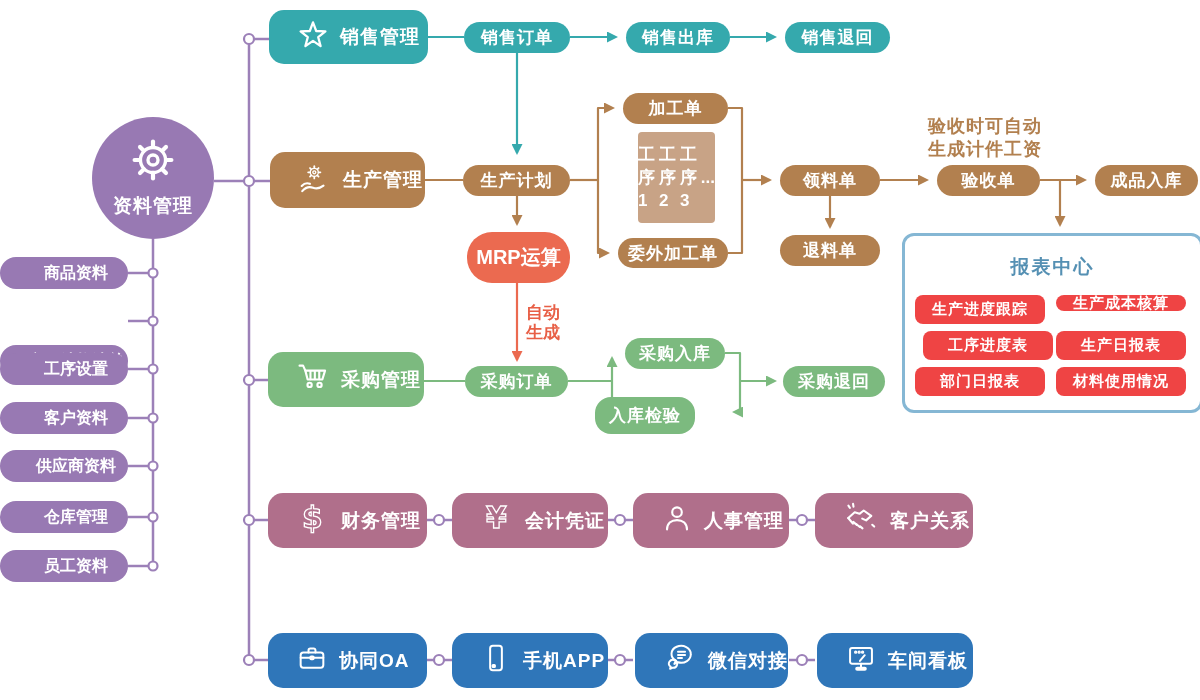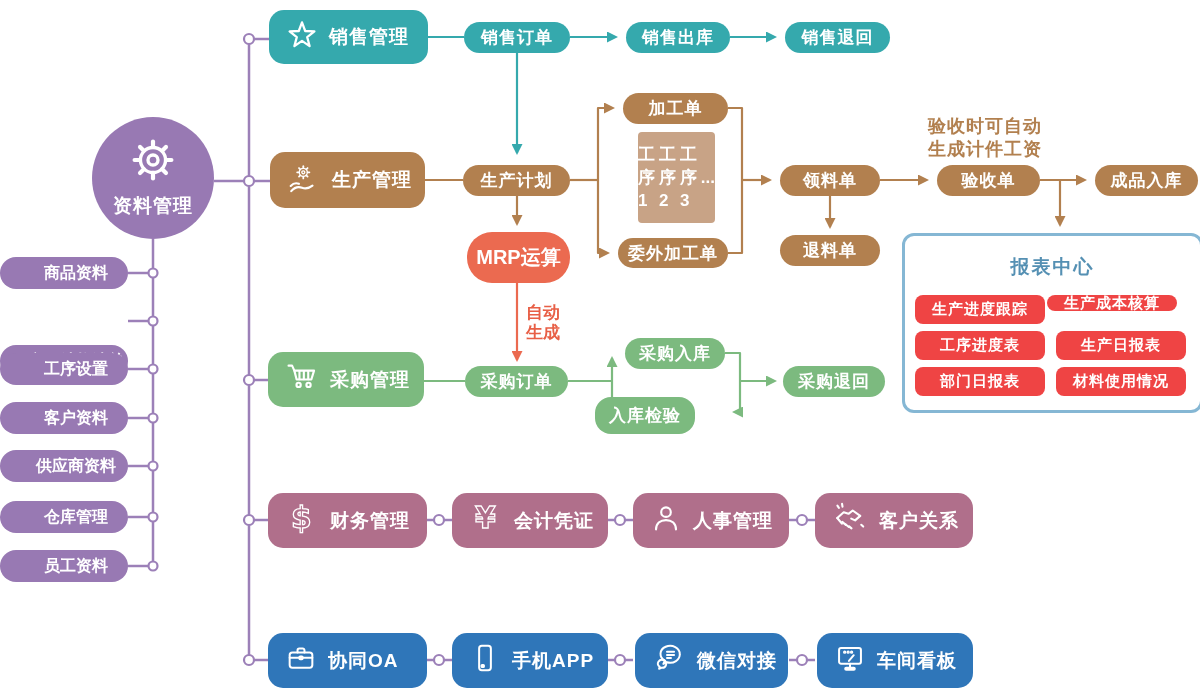--- a/index.html
+++ b/index.html
@@ -1,21 +1,21 @@
 <!DOCTYPE html>
 <html><head>
 <meta charset="utf-8">
 <style>
   html,body{margin:0;padding:0;background:#fff;}
   .stage{position:relative;width:1200px;height:700px;background:#fff;overflow:hidden;
          font-family:"Liberation Sans","DejaVu Sans",sans-serif;}
   .wires{position:absolute;left:0;top:0;z-index:0;}
   .node{position:absolute;z-index:2;box-sizing:border-box;display:flex;align-items:center;
         justify-content:center;color:#fff;font-weight:bold;}
-  .module{border-radius:15px;font-size:19px;justify-content:flex-start;padding-left:17px;
+  .module{border-radius:15px;font-size:19px;justify-content:flex-start;padding-left:28px;
           gap:11px;letter-spacing:1px;}
   .pill{border-radius:16px;font-size:17px;letter-spacing:1px;}
   .leftpill{border-radius:16px;font-size:16px;padding-left:24px;}
   .teal{background:#35A9AD}.brown{background:#B2804F}.green{background:#7CBA7F}
   .mauve{background:#B06F8B}.blue{background:#2F76B9}.purple{background:#9879B3}
   .lightbrown{background:#C8A386}.red{background:#EB6A50}
   .steps{flex-direction:row;border-radius:4px;font-size:17px;line-height:23px;}
   .mrp{border-radius:25px;font-size:20px;}
   .circle-node{position:absolute;z-index:2;background:#9879B3;border-radius:50%;display:flex;
                flex-direction:column;align-items:center;justify-content:center;color:#fff;
@@ -250,24 +250,24 @@
   <div class="note note-acceptance">验收时可自动
 生成计件工资</div>
   <div class="note note-auto">自动
 生成</div>
 
   <div class="report" style="left:902px;top:233px;width:295px;height:174px;">
     <div class="report-title">报表中心</div>
     <div class="rpill" style="left:10px;top:59px;width:130px;height:29px;">
         <span>生产进度跟踪</span>
       </div>
-    <div class="rpill" style="left:142px;top:59px;width:130px;height:16px;">
+    <div class="rpill" style="left:151px;top:59px;width:130px;height:16px;">
         <span>生产成本核算</span>
       </div>
-    <div class="rpill" style="left:10px;top:95px;width:130px;height:29px;">
+    <div class="rpill" style="left:18px;top:95px;width:130px;height:29px;">
         <span>工序进度表</span>
       </div>
     <div class="rpill" style="left:151px;top:95px;width:130px;height:29px;">
         <span>生产日报表</span>
       </div>
     <div class="rpill" style="left:10px;top:131px;width:130px;height:29px;">
         <span>部门日报表</span>
       </div>
     <div class="rpill" style="left:151px;top:131px;width:130px;height:29px;">
         <span>材料使用情况</span>

